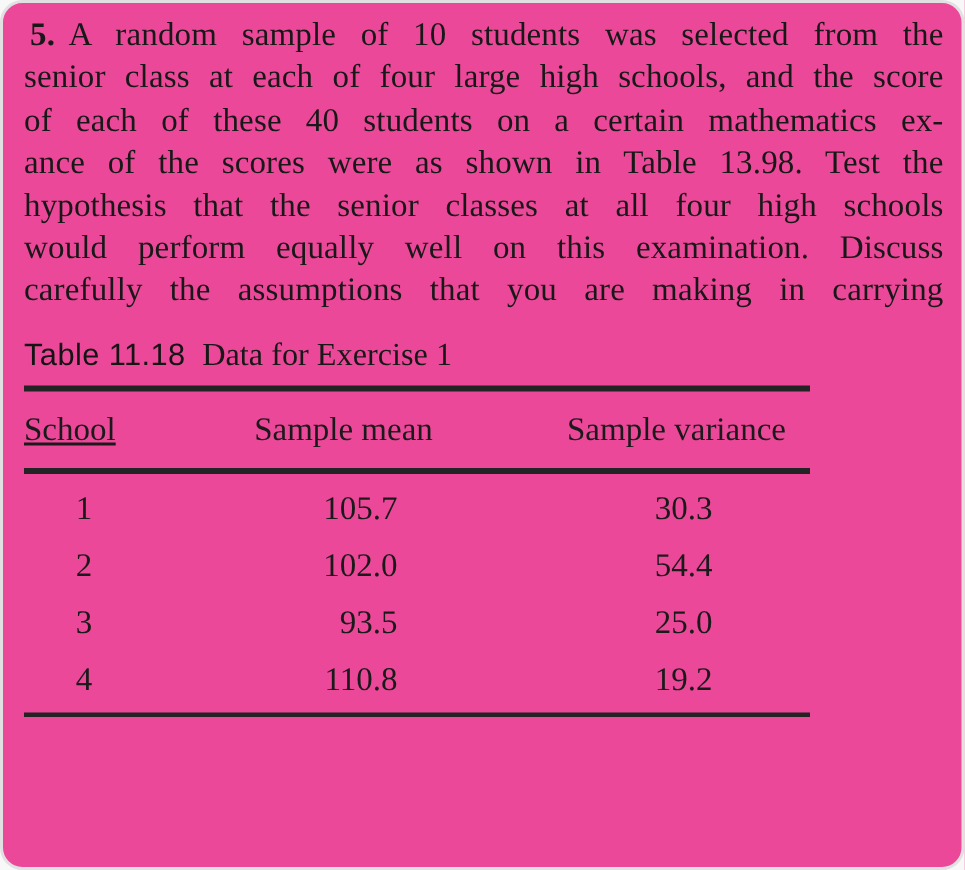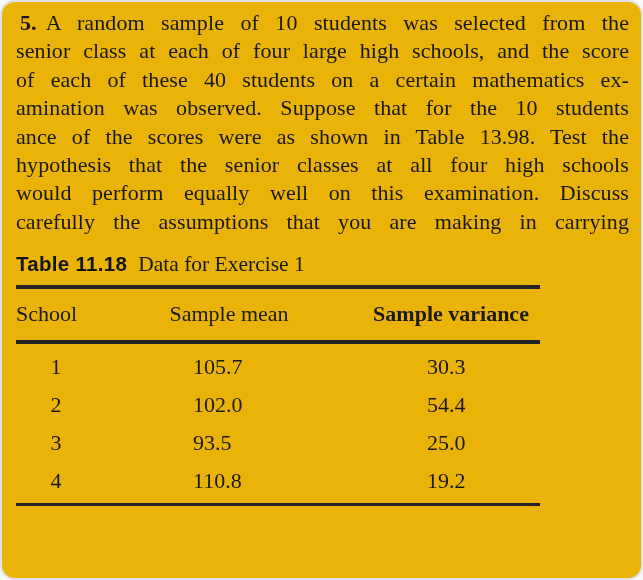--- a/index.html
+++ b/index.html
@@ -1,63 +1,62 @@
 <!DOCTYPE html>
 <html><head>
 <meta charset="utf-8">
 <style>
   html,body { margin:0; padding:0; background:#f8f8f8; }
   .page {
     position:relative; width:643px; height:580px; box-sizing:border-box;
-    background:#eab308; border:2px solid #e1e1e1; border-radius:15px;
+    background:#ec4899; border:2px solid #e1e1e1; border-radius:15px;
     padding:7px 12px 0 14px; overflow:hidden;
     font-family:"Liberation Serif", serif; color:#181818;
   }
   .para { overflow:hidden; }
   .pline {
     font-size:22px; line-height:28.4px; white-space:nowrap;
     text-align:justify; text-align-last:justify; letter-spacing:0.1px;
   }
   .pline.firstline { padding-left:4px; }
   .pline.lastline { text-align-last:left; }
   .pnum { font-weight:bold; margin-right:9px; }
   .caption { margin-top:16px; white-space:nowrap; }
   .tlabel {
-    font-family:"Liberation Sans", sans-serif; font-weight:bold;
+    font-family:"Liberation Sans", sans-serif; font-weight:normal;
     font-size:20.5px; color:#141414; letter-spacing:0.3px;
   }
   .tdesc { font-size:21.5px; margin-left:11px; }
   table.dtable { width:524px; border-collapse:collapse; margin-top:8px; table-layout:fixed; }
   .dtable th {
     font-weight:normal; font-size:22px; padding:12px 0 13px 0;
     border-top:4px solid #232323; border-bottom:4px solid #232323;
     color:#1a1a1a;
   }
-  .dtable th.c1 { text-align:left; width:80px; }
+  .dtable th.c1 { text-align:left; width:80px;text-decoration:underline; }
   .dtable th.c2 { width:266px; }
-  .dtable th.c3 { text-align:center; width:178px;font-weight:bold; }
+  .dtable th.c3 { text-align:center; width:178px; }
   .dtable td { font-size:22px; padding:6px 0; color:#1a1a1a; }
   .dtable td.c1 { text-align:center; }
   .dtable td.c2, .dtable td.c3 { text-align:center; }
   .dtable tbody tr:first-child td { padding-top:10px; }
   .dtable tbody tr:last-child td { padding-bottom:9px; border-bottom:3px solid #232323; }
-  .num { display:inline-block; text-align:left; }
+  .num { display:inline-block; text-align:right; }
   .numw-mean { width:72px; }
   .numw-var { width:48px; }
 </style>
 </head>
 <body>
 
 <div class="page">
 
   <div class="para">
     <div class="pline firstline"><span class="pnum">5.</span><span>A random sample of 10 students was selected from the</span></div>
     <div class="pline">senior class at each of four large high schools, and the score</div>
     <div class="pline">of each of these 40 students on a certain mathematics ex-</div>
-    <div class="pline">amination was observed. Suppose that for the 10 students</div>
     <div class="pline">ance of the scores were as shown in Table 13.98. Test the</div>
     <div class="pline">hypothesis that the senior classes at all four high schools</div>
     <div class="pline">would perform equally well on this examination. Discuss</div>
     <div class="pline">carefully the assumptions that you are making in carrying</div>
   </div>
 
   <div class="caption">
     <span class="tlabel">Table 11.18</span><span class="tdesc">Data for Exercise 1</span>
   </div>
 

